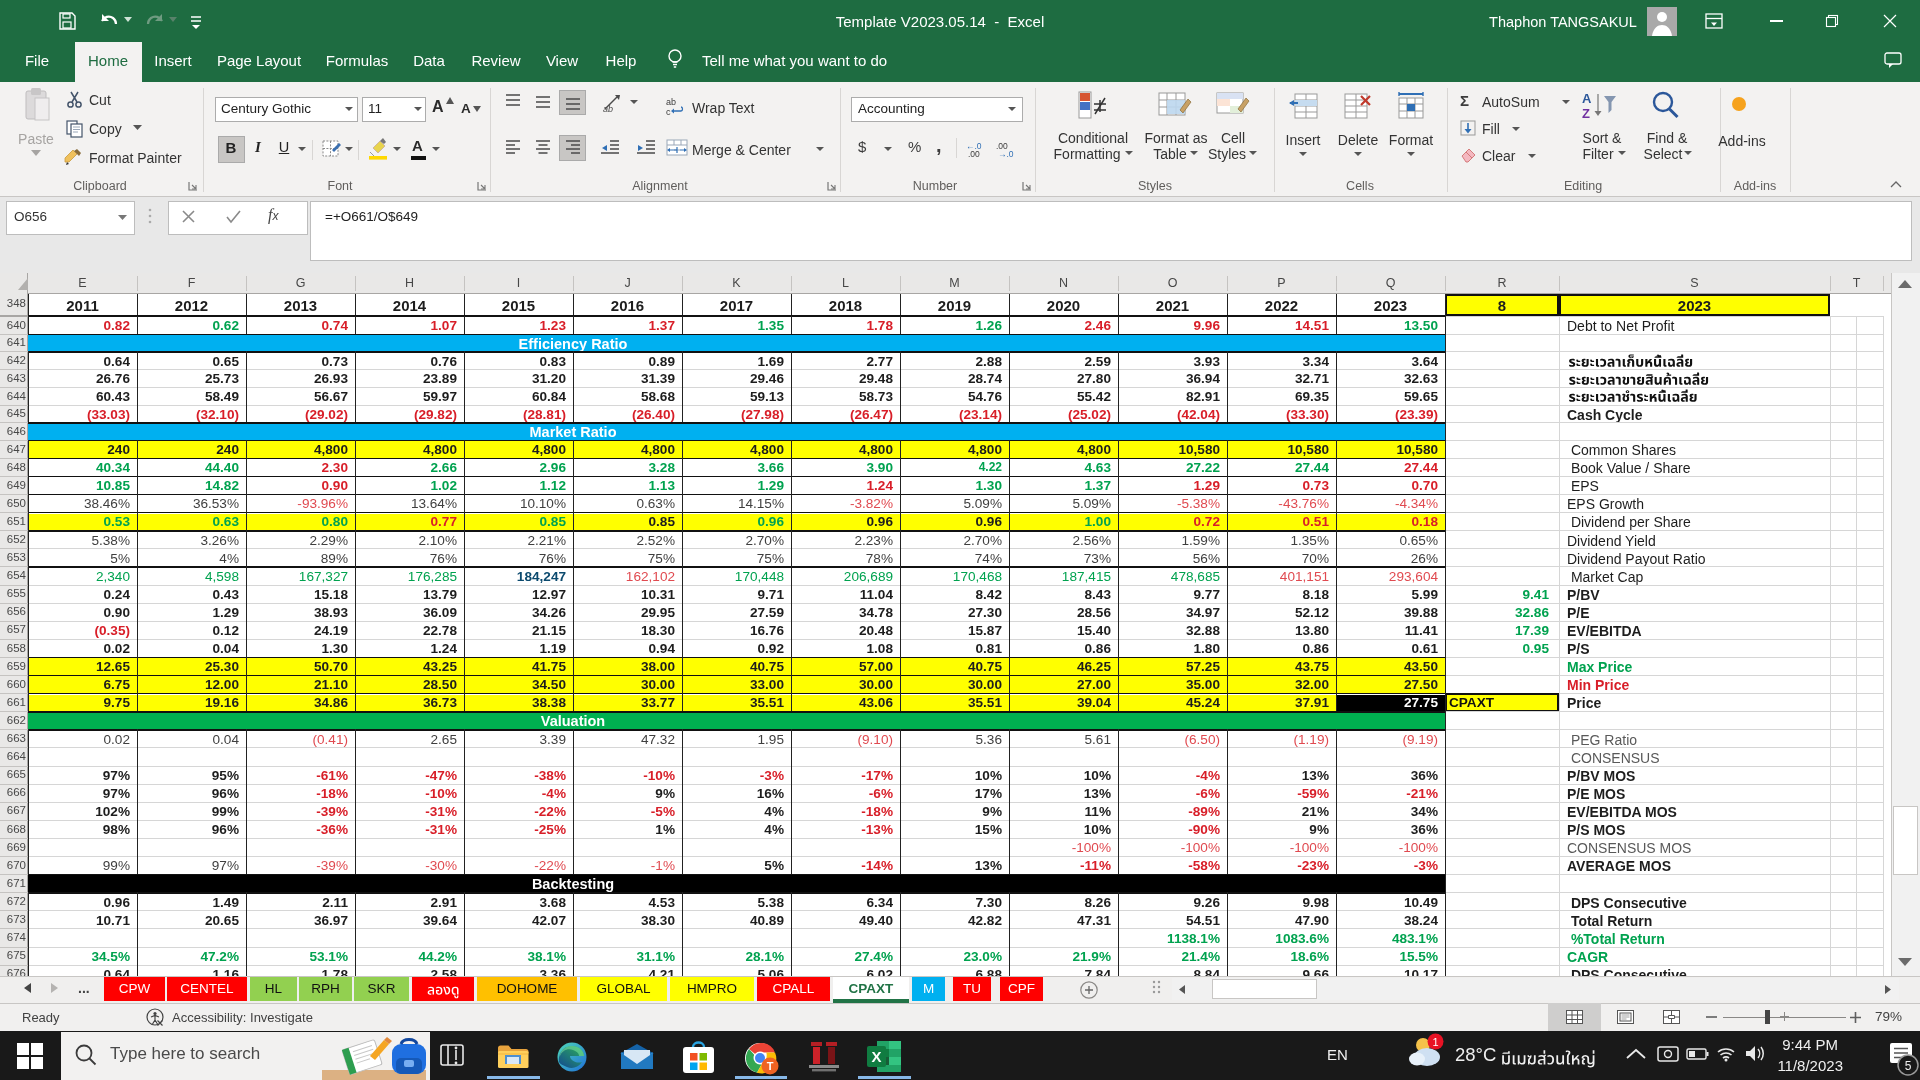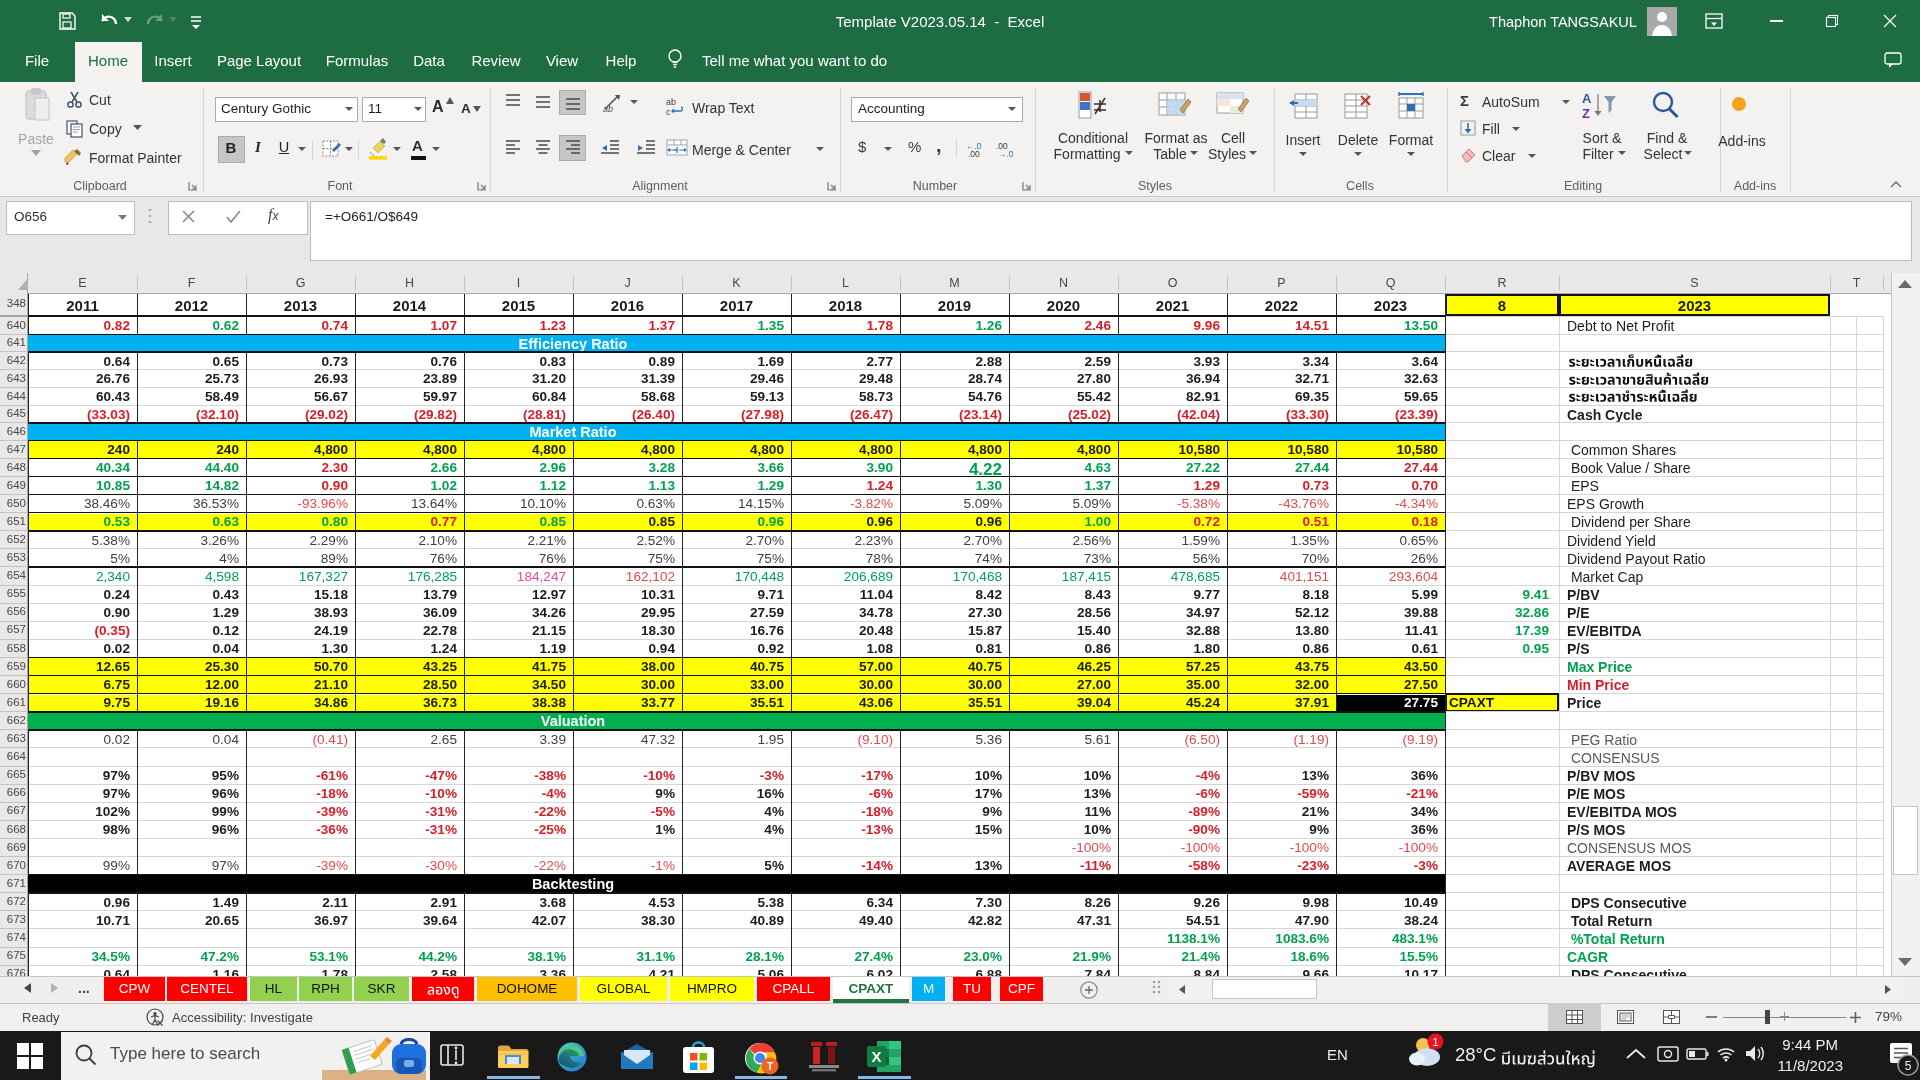--- a/index.html
+++ b/index.html
@@ -702,21 +702,21 @@
 <div class="ab" style="left:1445px;top:457.8px;width:1px;height:19.100000000000023px;background:#222;"></div>
 <div class="ab" style="left:28px;top:457.8px;width:1px;height:19.100000000000023px;background:#222;"></div>
 <div class="tx" style="right:1790px;top:460.1px;font-size:13.6px;color:#00a24f;font-weight:700;">40.34</div>
 <div class="tx" style="right:1681px;top:460.1px;font-size:13.6px;color:#00a24f;font-weight:700;">44.40</div>
 <div class="tx" style="right:1572px;top:460.1px;font-size:13.6px;color:#d81e28;font-weight:700;">2.30</div>
 <div class="tx" style="right:1463px;top:460.1px;font-size:13.6px;color:#00a24f;font-weight:700;">2.66</div>
 <div class="tx" style="right:1354px;top:460.1px;font-size:13.6px;color:#00a24f;font-weight:700;">2.96</div>
 <div class="tx" style="right:1245px;top:460.1px;font-size:13.6px;color:#00a24f;font-weight:700;">3.28</div>
 <div class="tx" style="right:1136px;top:460.1px;font-size:13.6px;color:#00a24f;font-weight:700;">3.66</div>
 <div class="tx" style="right:1027px;top:460.1px;font-size:13.6px;color:#00a24f;font-weight:700;">3.90</div>
-<div class="tx" style="right:918px;top:460.1px;font-size:17px;color:#00a24f;font-weight:700;">4.22</div>
+<div class="tx" style="right:918px;top:460.1px;font-size:12px;color:#00a24f;font-weight:700;">4.22</div>
 <div class="tx" style="right:809px;top:460.1px;font-size:13.6px;color:#00a24f;font-weight:700;">4.63</div>
 <div class="tx" style="right:700px;top:460.1px;font-size:13.6px;color:#00a24f;font-weight:700;">27.22</div>
 <div class="tx" style="right:591px;top:460.1px;font-size:13.6px;color:#00a24f;font-weight:700;">27.44</div>
 <div class="tx" style="right:482px;top:460.1px;font-size:13.6px;color:#d81e28;font-weight:700;">27.44</div>
 <div class="tx" style="left:1567px;top:460.1px;font-size:14px;color:#1d1d1d;font-weight:400;"> Book Value / Share</div>
 <div class="tx" style="right:1894px;top:478.6px;font-size:11.5px;color:#474747;">649</div>
 <div class="ab" style="left:0px;top:494.0px;width:28px;height:1px;background:#c5c3c1;"></div>
 <div class="ab" style="left:28px;top:475.90000000000003px;width:1417px;height:1.4px;background:#111;"></div>
 <div class="ab" style="left:1445px;top:475.90000000000003px;width:438px;height:1px;background:#d6d6d6;"></div>
 <div class="ab" style="left:137px;top:475.90000000000003px;width:1px;height:19.099999999999966px;background:#222;"></div>
@@ -891,21 +891,21 @@
 <div class="ab" style="left:1009px;top:566.4px;width:1px;height:19.100000000000023px;background:#222;"></div>
 <div class="ab" style="left:1118px;top:566.4px;width:1px;height:19.100000000000023px;background:#222;"></div>
 <div class="ab" style="left:1227px;top:566.4px;width:1px;height:19.100000000000023px;background:#222;"></div>
 <div class="ab" style="left:1336px;top:566.4px;width:1px;height:19.100000000000023px;background:#222;"></div>
 <div class="ab" style="left:1445px;top:566.4px;width:1px;height:19.100000000000023px;background:#222;"></div>
 <div class="ab" style="left:28px;top:566.4px;width:1px;height:19.100000000000023px;background:#222;"></div>
 <div class="tx" style="right:1790px;top:568.7px;font-size:13.6px;color:#00a24f;font-weight:400;">2,340</div>
 <div class="tx" style="right:1681px;top:568.7px;font-size:13.6px;color:#00a24f;font-weight:400;">4,598</div>
 <div class="tx" style="right:1572px;top:568.7px;font-size:13.6px;color:#00a24f;font-weight:400;">167,327</div>
 <div class="tx" style="right:1463px;top:568.7px;font-size:13.6px;color:#00a24f;font-weight:400;">176,285</div>
-<div class="tx" style="right:1354px;top:568.7px;font-size:13.6px;color:#ec4899;font-weight:400;">184,247</div>
+<div class="tx" style="right:1354px;top:568.7px;font-size:13.6px;color:#0c4a6e;font-weight:700;">184,247</div>
 <div class="tx" style="right:1245px;top:568.7px;font-size:13.6px;color:#e04a50;font-weight:400;">162,102</div>
 <div class="tx" style="right:1136px;top:568.7px;font-size:13.6px;color:#00a24f;font-weight:400;">170,448</div>
 <div class="tx" style="right:1027px;top:568.7px;font-size:13.6px;color:#00a24f;font-weight:400;">206,689</div>
 <div class="tx" style="right:918px;top:568.7px;font-size:13.6px;color:#00a24f;font-weight:400;">170,468</div>
 <div class="tx" style="right:809px;top:568.7px;font-size:13.6px;color:#00a24f;font-weight:400;">187,415</div>
 <div class="tx" style="right:700px;top:568.7px;font-size:13.6px;color:#00a24f;font-weight:400;">478,685</div>
 <div class="tx" style="right:591px;top:568.7px;font-size:13.6px;color:#e04a50;font-weight:400;">401,151</div>
 <div class="tx" style="right:482px;top:568.7px;font-size:13.6px;color:#e04a50;font-weight:400;">293,604</div>
 <div class="tx" style="left:1567px;top:568.7px;font-size:14px;color:#1d1d1d;font-weight:400;"> Market Cap</div>
 <div class="tx" style="right:1894px;top:587.2px;font-size:11.5px;color:#474747;">655</div>

